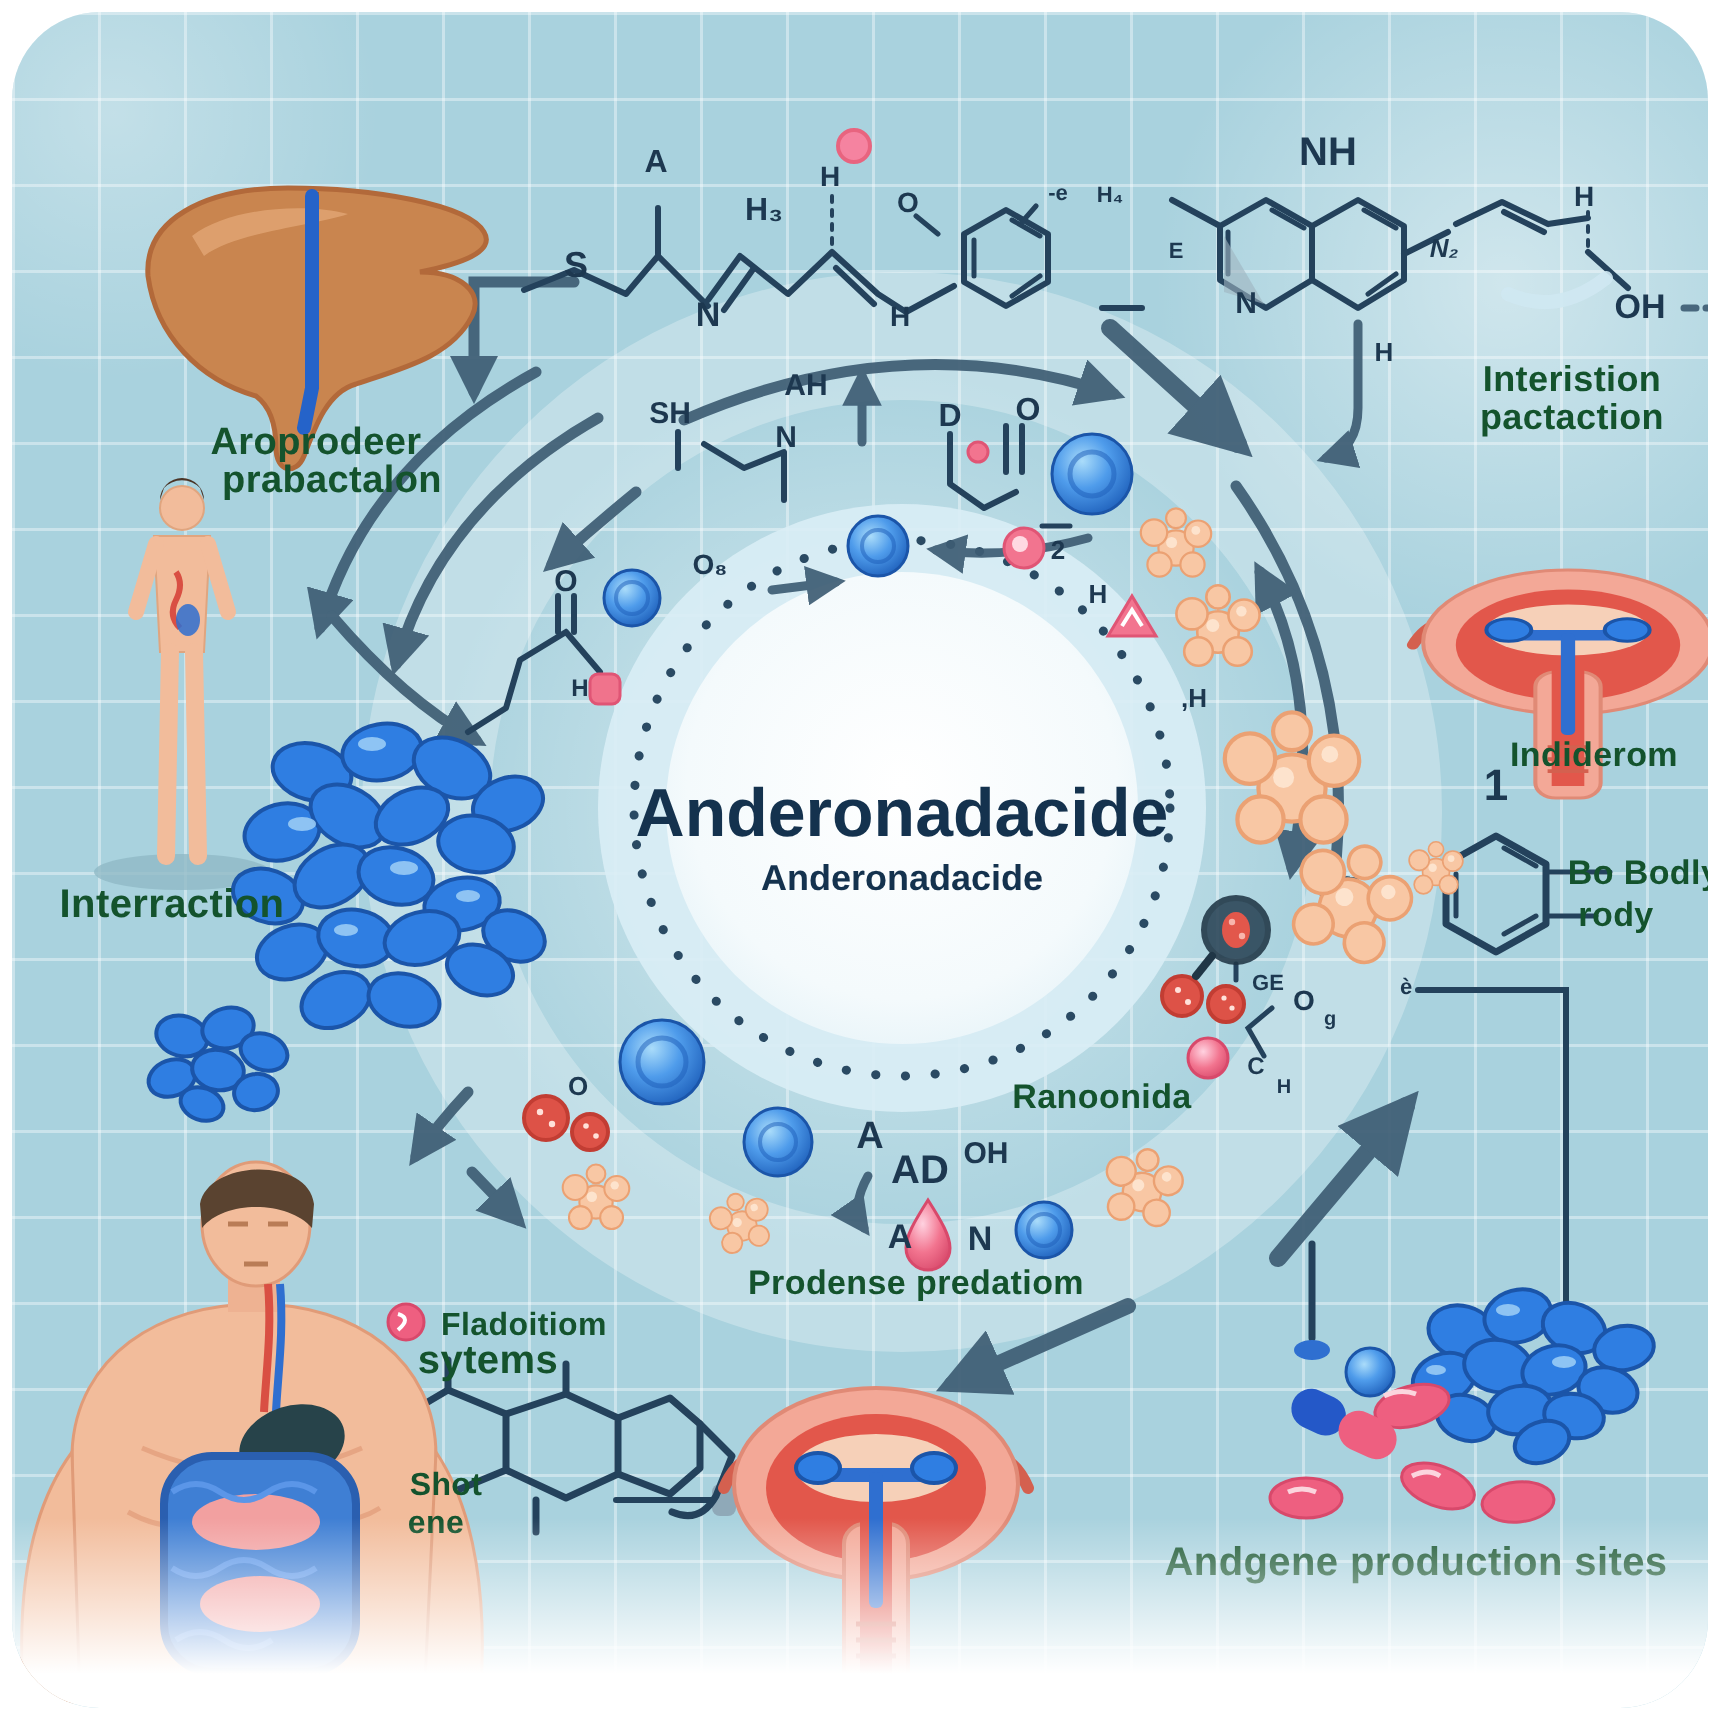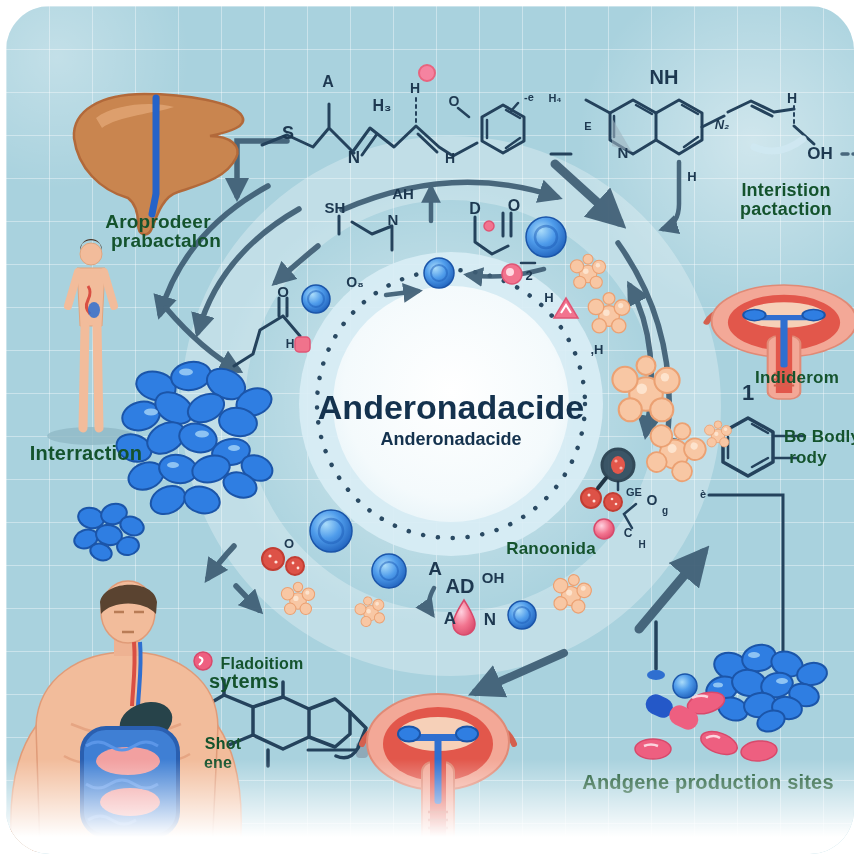--- a/index.html
+++ b/index.html
@@ -362,20 +362,21 @@
 
 <div class="lbl" style="left:152px;top:216px;font-size:19px">Aroprodeer</div>
 <div class="lbl" style="left:160px;top:235px;font-size:19px">prabactalon</div>
 <div class="lbl" style="left:80px;top:447px;font-size:20px">Interraction</div>
 <div class="lbl" style="left:780px;top:184px;font-size:18px">Interistion</div>
 <div class="lbl" style="left:780px;top:203px;font-size:18px">pactaction</div>
 <div class="lbl" style="left:791px;top:372px;font-size:17px">Indiderom</div>
 <div class="lbl" style="left:816px;top:431px;font-size:17px">Bo Bodly</div>
 <div class="lbl" style="left:802px;top:452px;font-size:17px">rody</div>
 <div class="lbl" style="left:545px;top:543px;font-size:17px">Ranoonida</div>
+<div class="lbl" style="left:452px;top:636px;font-size:17px">Prodense predatiom</div>
 <div class="lbl" style="left:256px;top:658px;font-size:16px">Fladoitiom</div>
 <div class="lbl" style="left:238px;top:675px;font-size:20px">sytems</div>
 <div class="lbl" style="left:217px;top:738px;font-size:16px">Shot</div>
 <div class="lbl" style="left:212px;top:757px;font-size:16px">ene</div>
 <div class="lbl" style="left:702px;top:776px;font-size:20px">Andgene production sites</div>
 
 <span class="atom" style="left:282px;top:127px;font-size:18px">S</span>
 <span class="atom" style="left:322px;top:76px;font-size:16px">A</span>
 <span class="atom" style="left:376px;top:100px;font-size:16px">H₃</span>
 <span class="atom" style="left:348px;top:152px;font-size:17px">N</span>

